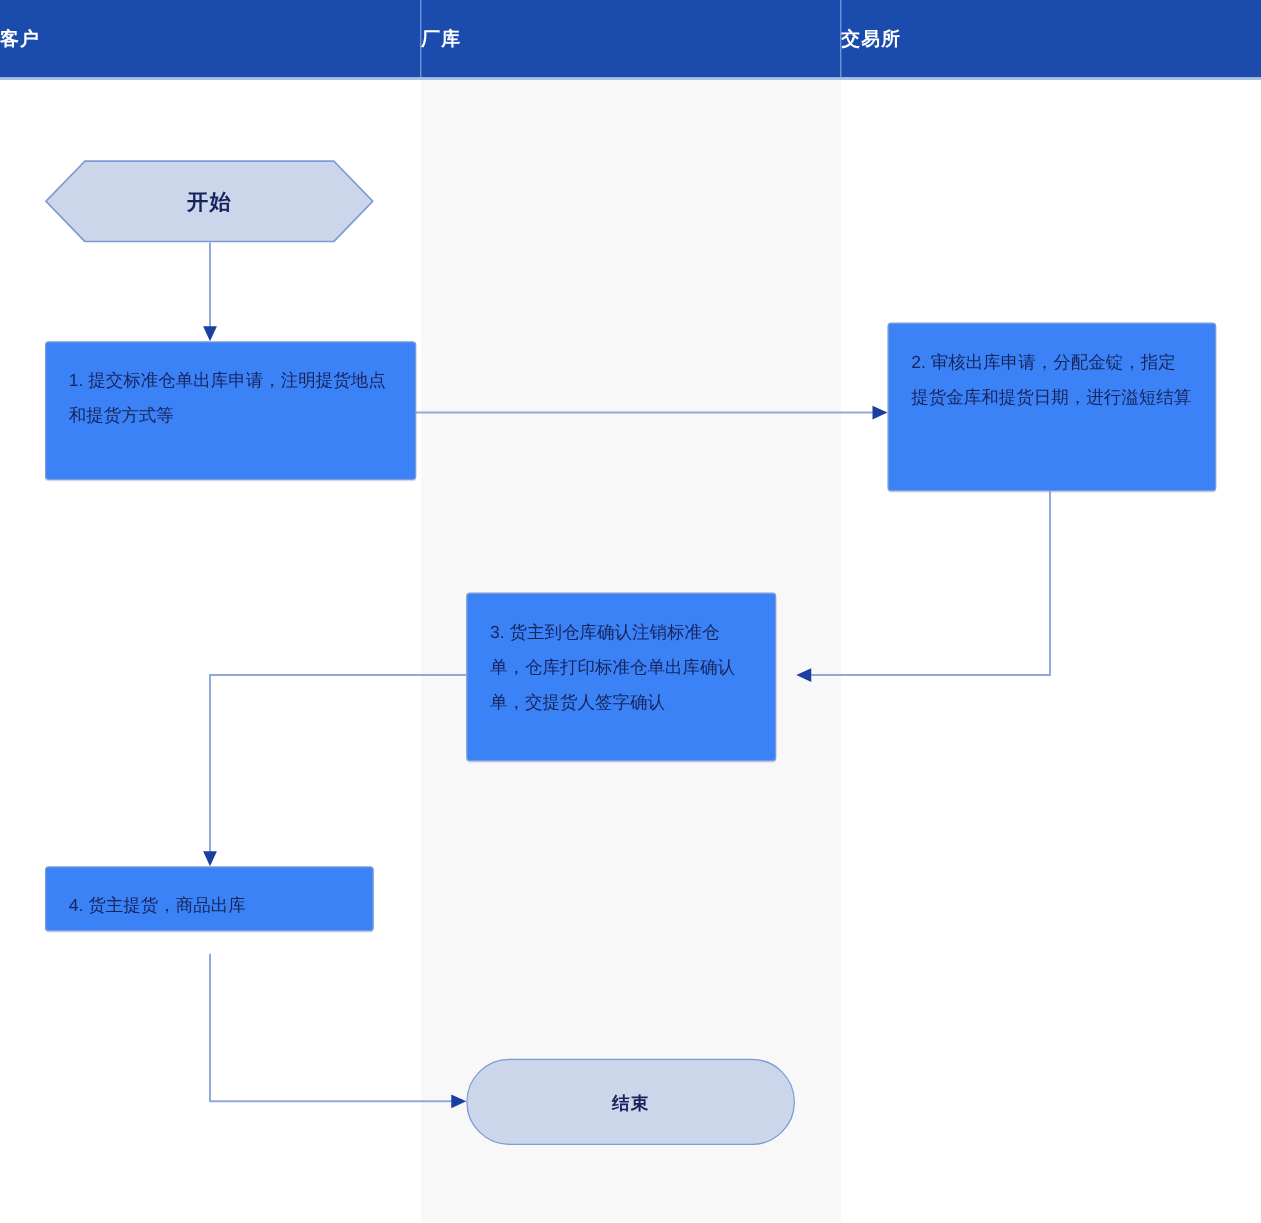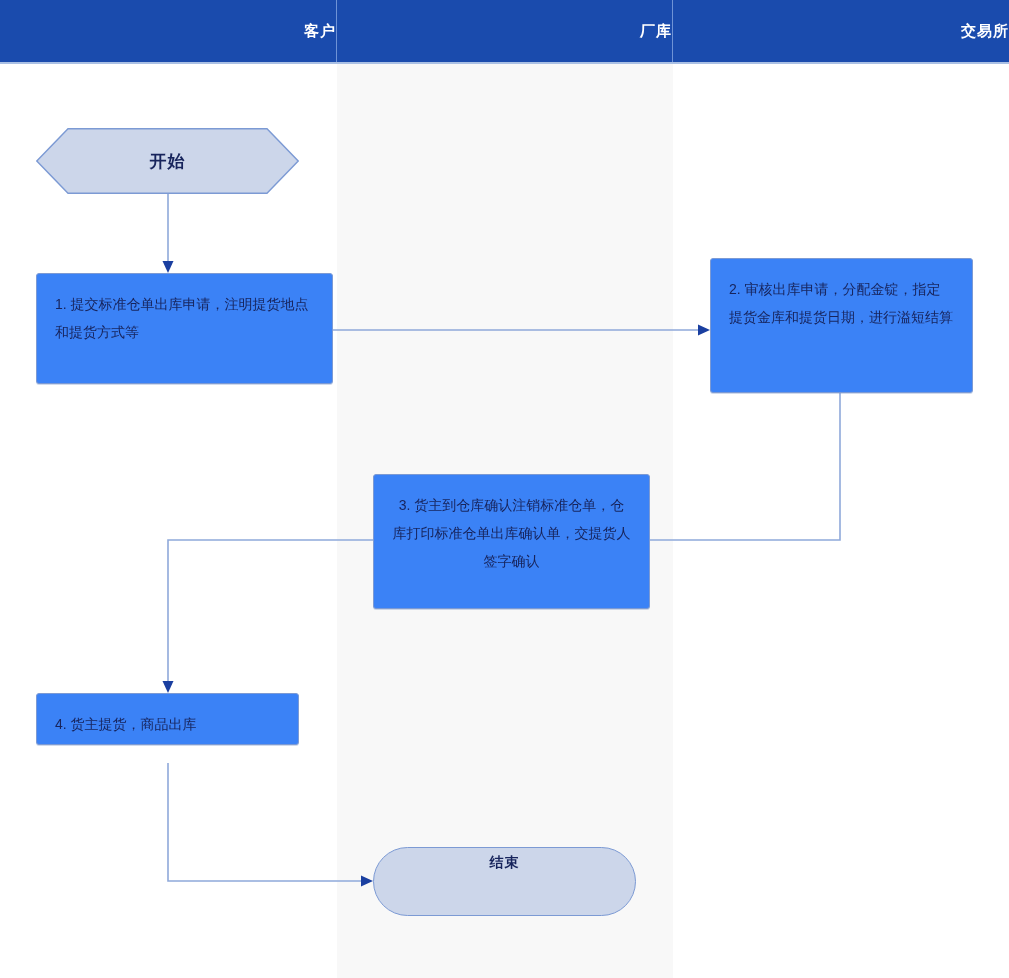--- a/index.html
+++ b/index.html
@@ -35,21 +35,21 @@
     height: 62px;
     display: flex;
   }
   .lane-header {
     background: #1a4bad;
     color: #ffffff;
     font-size: 15px;
     font-weight: bold;
     display: flex;
     align-items: center;
-    justify-content: flex-end;
+    justify-content: flex-start;
     box-sizing: border-box;
     border-right: 1px solid #6f93d6;
     letter-spacing: 1px;
   }
   .lane-header:last-child { border-right: none; }
   .header-underline {
     position: absolute;
     left: 0;
     top: 62px;
     width: 1009px;
@@ -72,21 +72,21 @@
     border-radius: 3px;
     padding: 16px 18px;
     box-shadow: 0 1px 0 rgba(120,150,200,0.35);
   }
 
   .node.terminator {
     background: #ccd6ea;
     border: 1px solid #7c9ad4;
     border-radius: 999px;
     display: flex;
-    align-items: flex-start;
+    align-items: center;
     justify-content: center;
     font-weight: bold;
     font-size: 14px;
     letter-spacing: 1px;
   }
   .hex-wrap { position: absolute; }
   .hex-svg { position: absolute; left: 0; top: 0; }
   .hex-label {
     position: absolute;
     left: 0; top: 0;
@@ -174,21 +174,21 @@
   </div>
 
   <div class="node process" style="left:36px; top:273px; width:297px; height:111px;">
     <span>1. 提交标准仓单出库申请，注明提货地点和提货方式等</span>
   </div>
 
   <div class="node process" style="left:710px; top:258px; width:263px; height:135px;">
     <span>2. 审核出库申请，分配金锭，指定提货金库和提货日期，进行溢短结算</span>
   </div>
 
-  <div class="node process" style="left:373px; top:474px; width:277px; height:135px;text-align:center;">
+  <div class="node process" style="left:373px; top:474px; width:248px; height:135px;">
     <span>3. 货主到仓库确认注销标准仓单，仓库打印标准仓单出库确认单，交提货人签字确认</span>
   </div>
 
   <div class="node process" style="left:36px; top:693px; width:263px; height:52px;">
     <span>4. 货主提货，商品出库</span>
   </div>
 
   <div class="node terminator" style="left:373px; top:847px; width:263px; height:69px;">
     <span>结束</span>
   </div>

